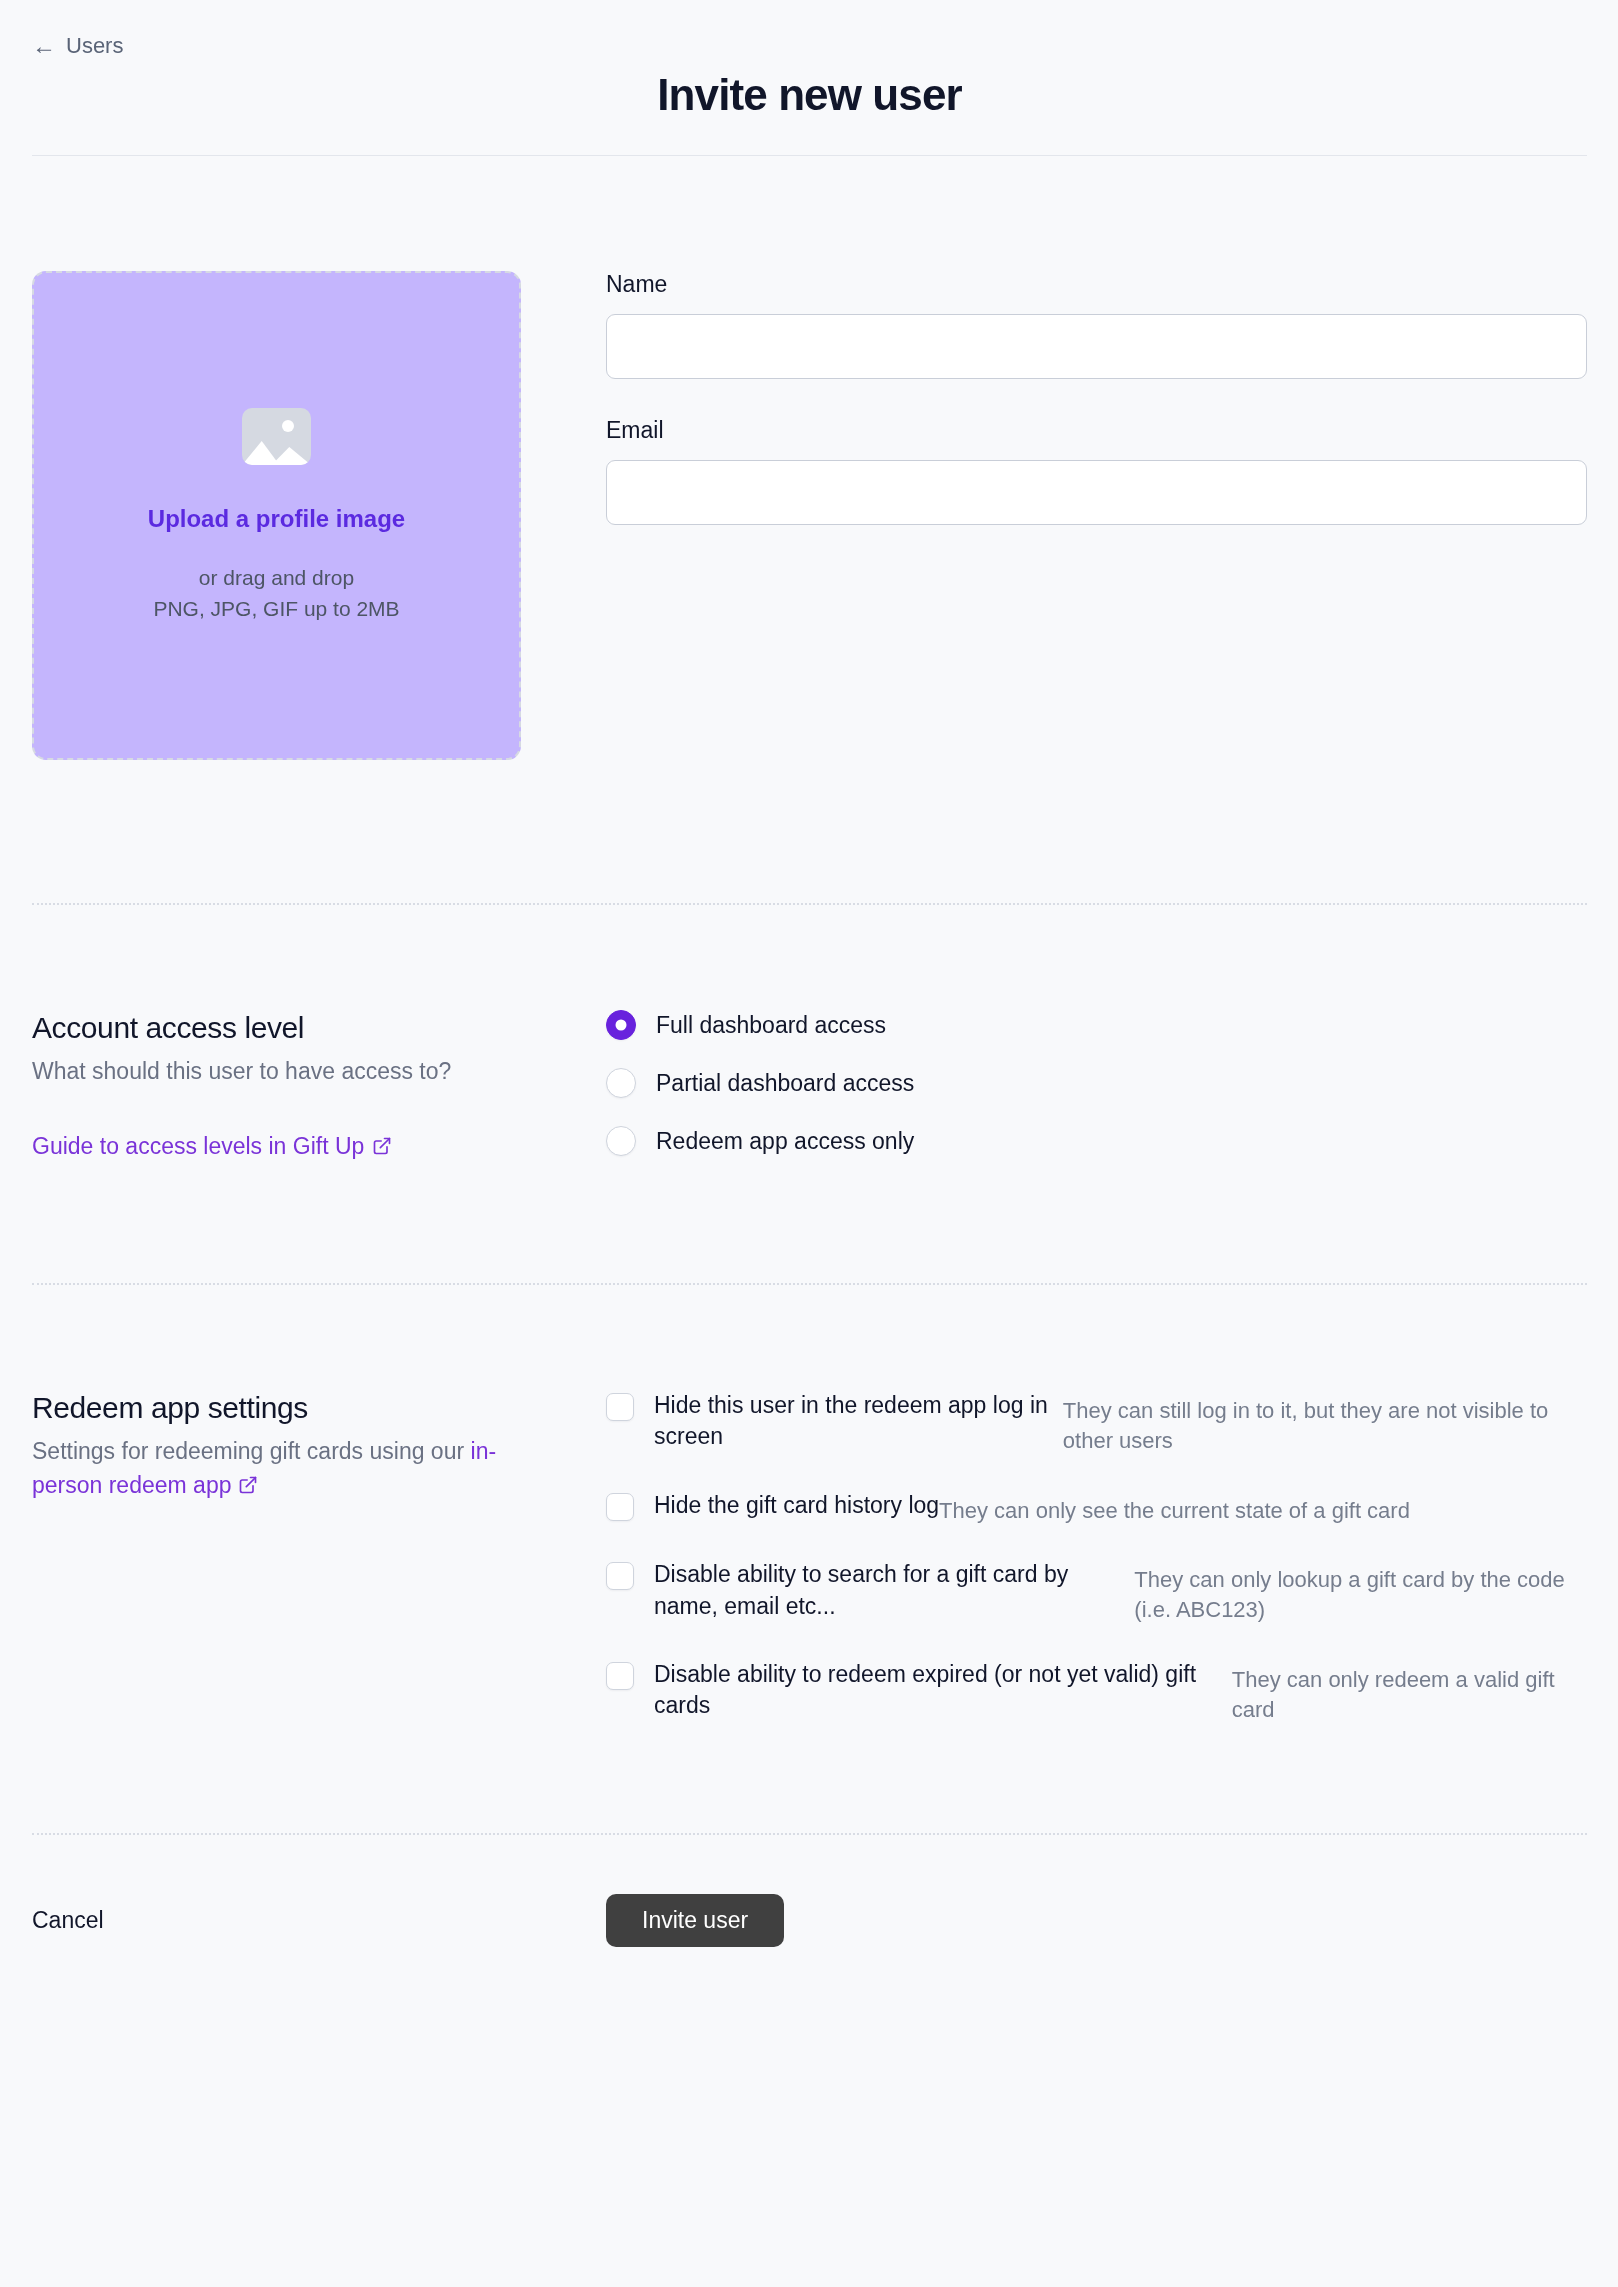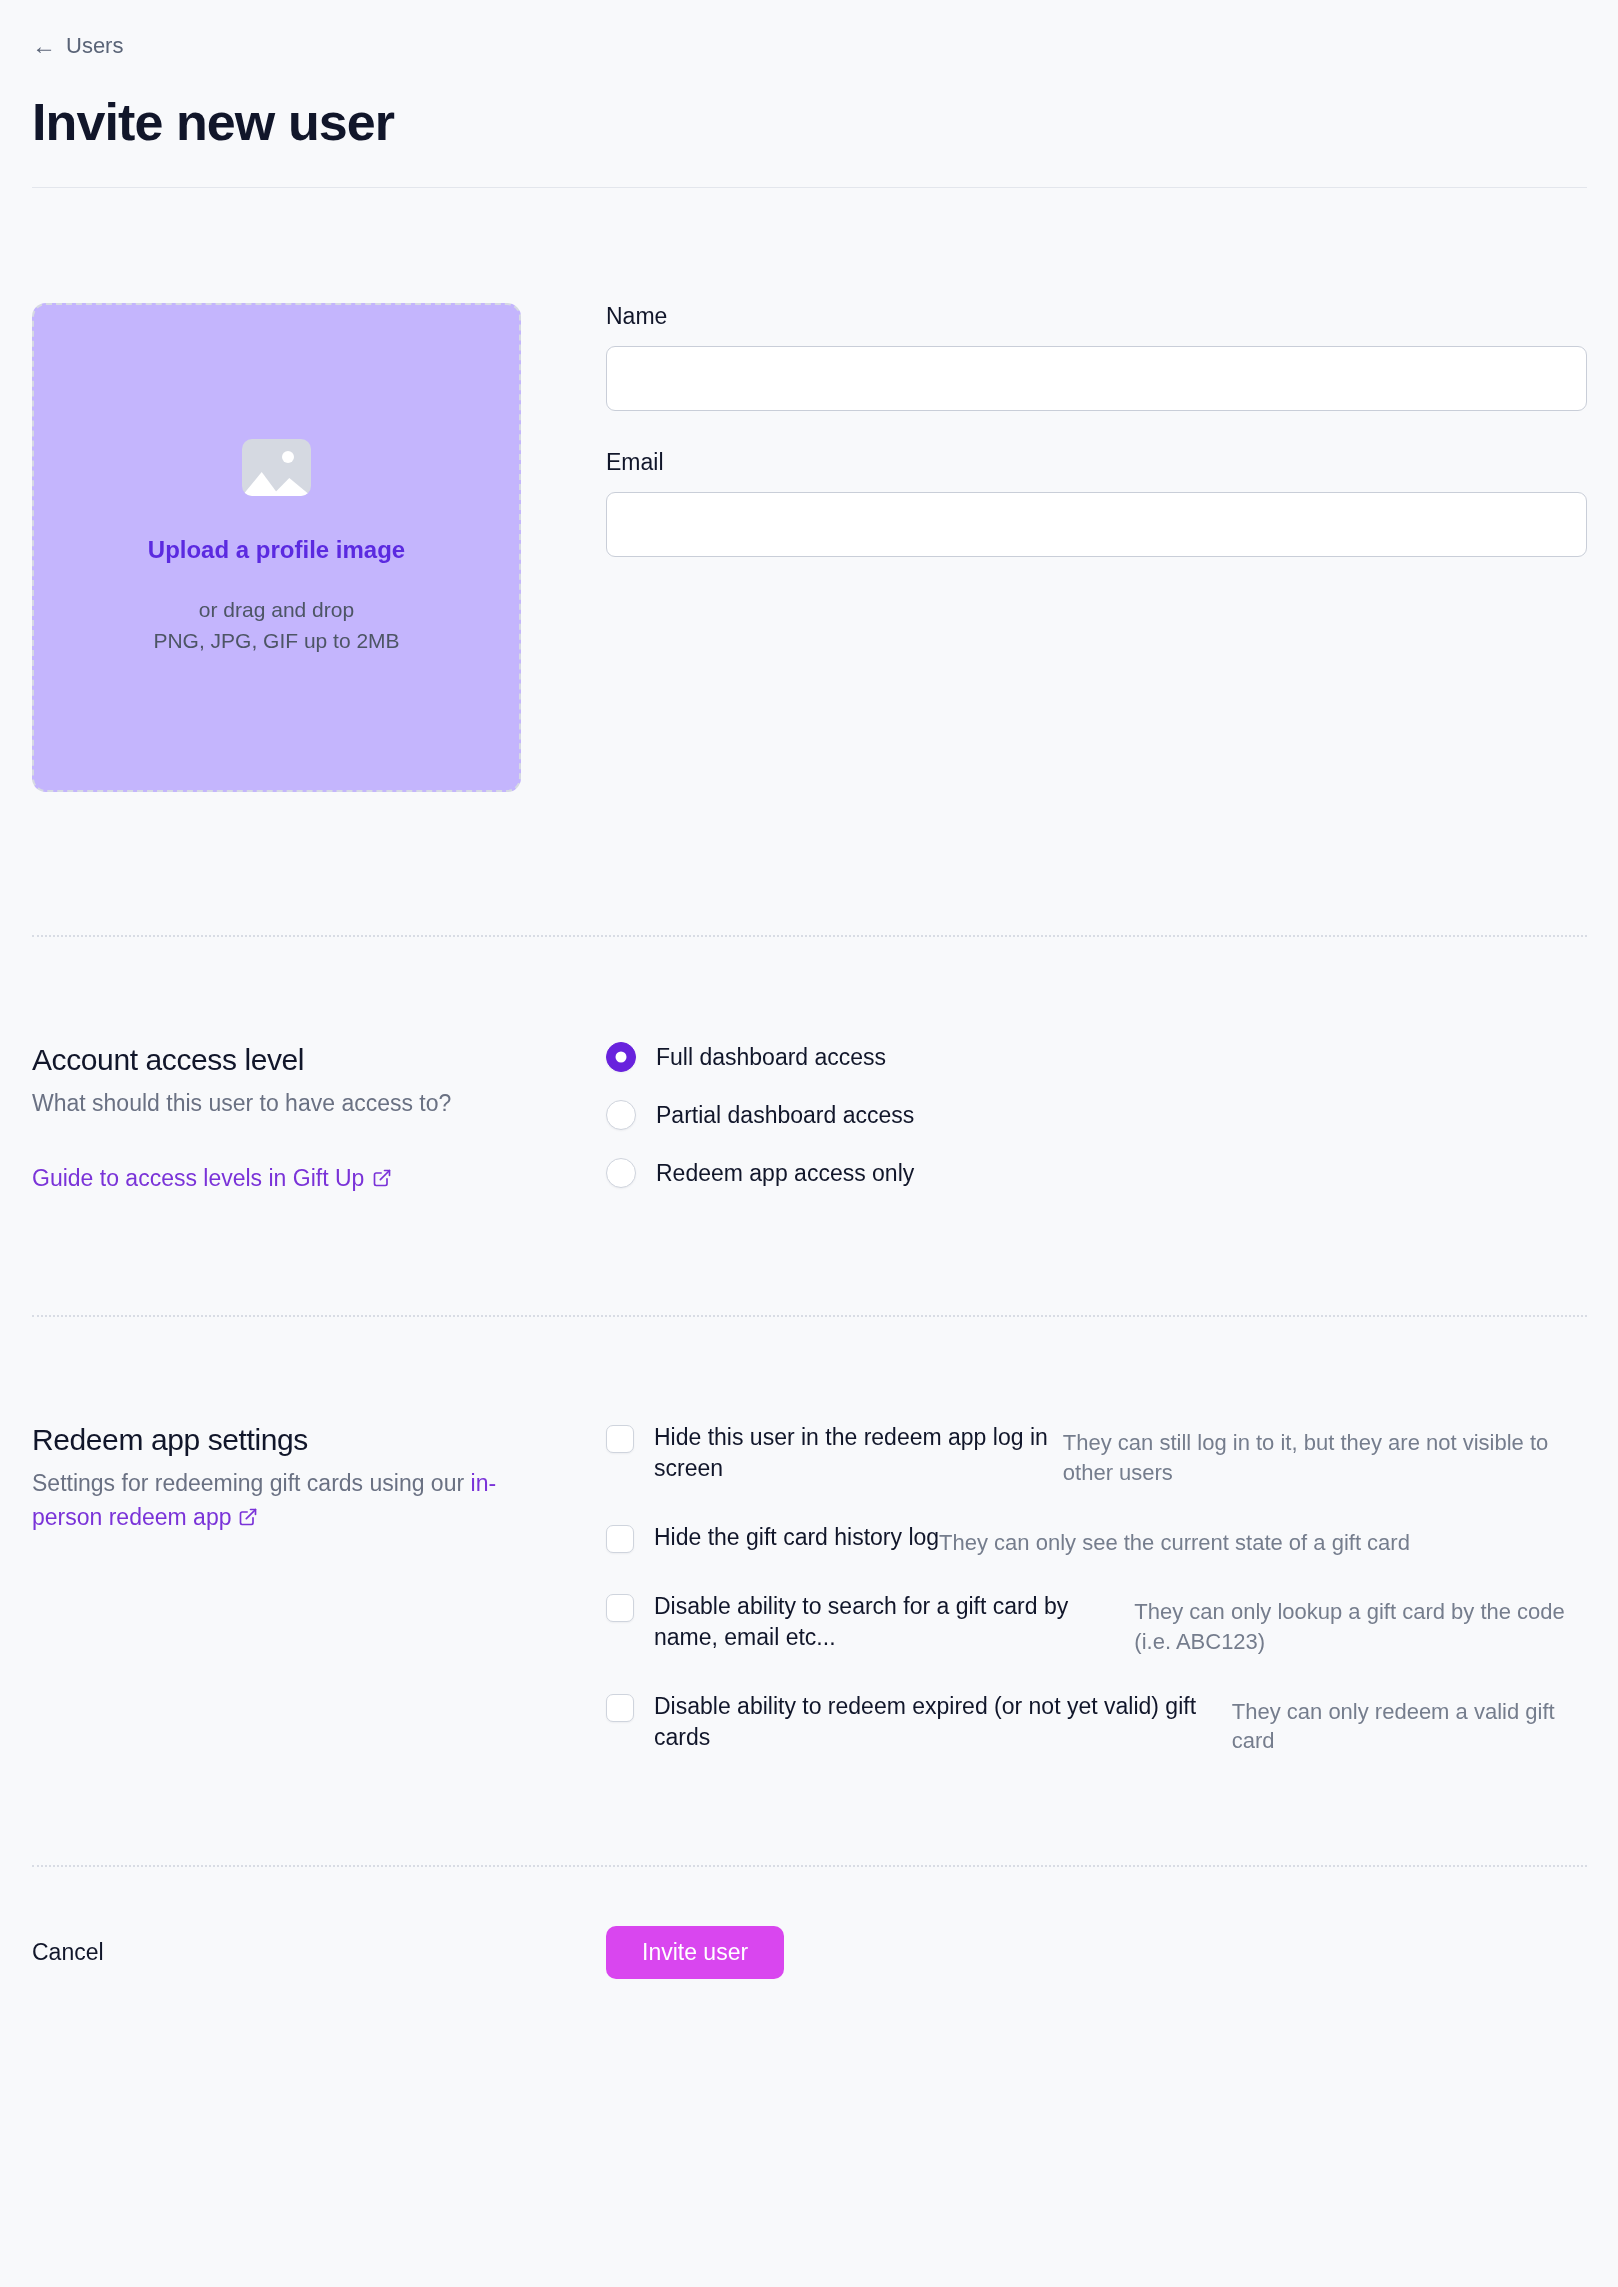--- a/index.html
+++ b/index.html
@@ -37,26 +37,27 @@
     margin-top: 6px;
   }
   .back-arrow {
     display: inline-block;
     font-size: 24px;
     line-height: 1;
     color: #5a6477;
   }
 
   .page-title {
-    font-size: 52px;
+    font-size: 44px;
     font-weight: 700;
     color: #11162a;
     letter-spacing: -0.9px;
-    margin-top: 36px;
+    margin-top: 13px;
     line-height: 1.1;
+    text-align: center;
   }
 
   .header-rule {
     margin-top: 36px;
     height: 1px;
     background: #e3e6ec;
     margin-left: 32px;
     margin-right: 32px;
   }
 
@@ -290,21 +291,21 @@
   .cancel-btn {
     background: none;
     border: none;
     font-family: "Liberation Sans", sans-serif;
     font-size: 23px;
     color: #11162a;
     cursor: pointer;
     padding: 0;
   }
   .primary-btn {
-    background: #d946ef;
+    background: #404040;
     color: #ffffff;
     border: none;
     border-radius: 10px;
     font-family: "Liberation Sans", sans-serif;
     font-size: 23px;
     padding: 15px 36px;
     cursor: pointer;
     line-height: 1;
   }
 </style>

